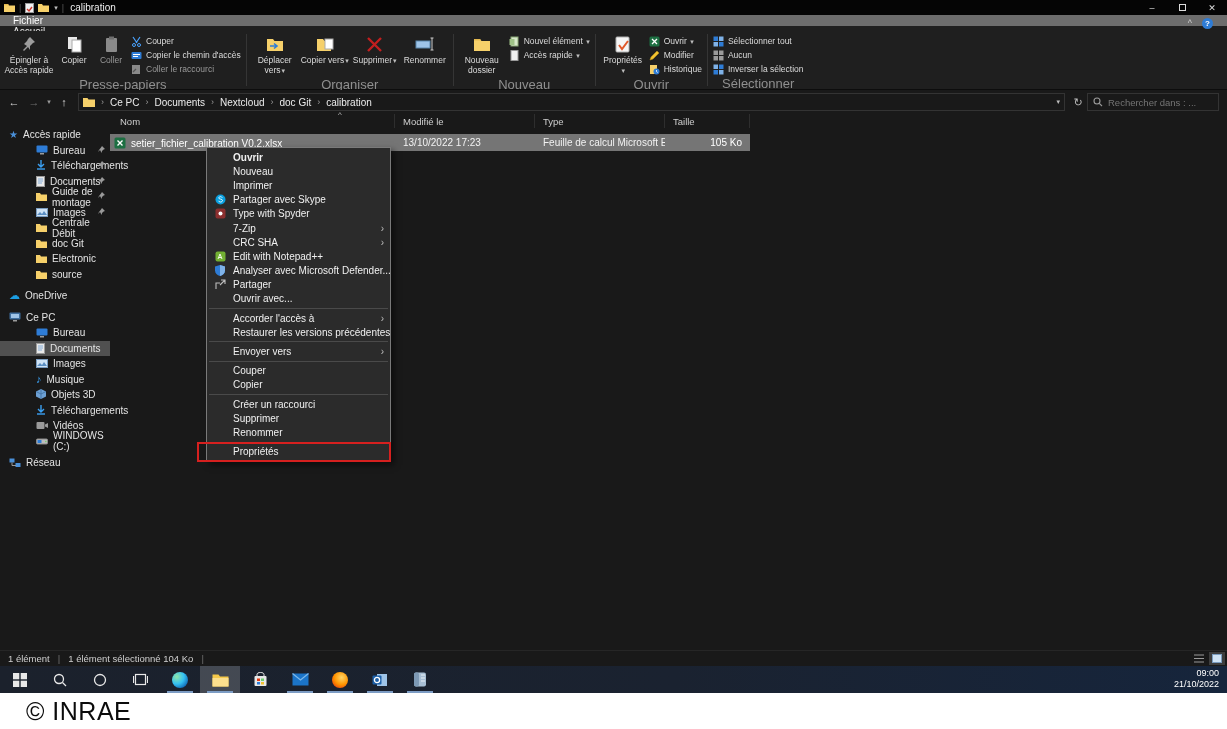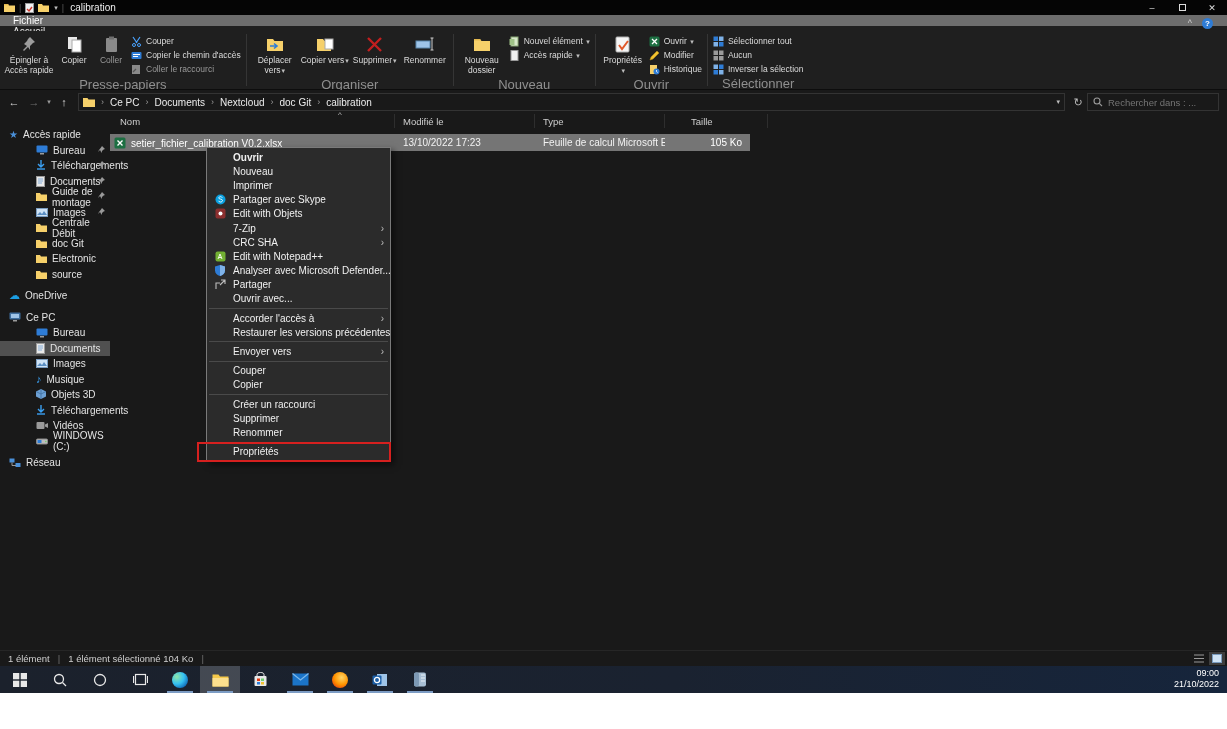--- a/index.html
+++ b/index.html
@@ -64,21 +64,21 @@
   .star { color:#4a90d9; font-size:10px; }
   .cloud { color:#1b9de2; font-size:11px; line-height:1; }
   .note { color:#3aa0f3; font-size:11px; line-height:1; }
 
   .filearea { position:absolute; left:110px; top:0; right:0; bottom:0; }
   .cols { display:flex; height:20px; align-items:flex-start; font-size:9.5px; color:#cfcfcf; }
   .col { height:14px; display:flex; align-items:center; padding-left:8px; border-right:1px solid #2e2e2e; position:relative; }
   .col-nom { width:285px; padding-left:10px; }
   .col-mod { width:140px; }
   .col-type { width:130px; }
-  .col-size { width:85px;margin-left:18px; }
+  .col-size { width:85px; }
   .sort-ind { position:absolute; left:228px; top:-4px; font-size:8px; color:#bdbdbd; }
   .frow { display:flex; height:17px; align-items:center; width:640px; background:#757575; color:#fff; font-size:10px; }
   .fcell { padding-left:8px; display:flex; align-items:flex-end; gap:5px; overflow:hidden; white-space:nowrap; }
   .fc-nom { width:285px; padding-left:4px; }
   .fc-mod { width:140px; color:#f2f2f2; }
   .fc-type { width:130px; color:#f2f2f2; }
   .fc-size { width:85px; justify-content:flex-end; padding-right:8px; }
 
   
   .ctx { position:absolute; left:206px; top:147px; width:185px; background:#2b2b2b; border:1px solid #7a7a7a; padding:2px 0; box-shadow:3px 3px 6px rgba(0,0,0,.5); font-size:10px; color:#f0f0f0; }
@@ -689,21 +689,21 @@
         </div>
       <div class="mi">
           <span class="mico">
             <span>
               <svg width="11" height="11" viewBox="0 0 11 11">
                 <rect x="0.5" y="0.5" width="10" height="10" rx="2" fill="#8b2f2f"></rect>
                 <circle cx="5.5" cy="5.5" r="2" fill="#fff"></circle>
               </svg>
             </span>
           </span>
-          <span class="mlabel">Edit with Objets</span>
+          <span class="mlabel">Type with Spyder</span>
         </div>
       <div class="mi">
           <span class="mico"></span>
           <span class="mlabel">7-Zip</span>
           <span class="subarrow">›</span>
         </div>
       <div class="mi">
           <span class="mico"></span>
           <span class="mlabel">CRC SHA</span>
           <span class="subarrow">›</span>
@@ -893,13 +893,16 @@
           </svg>
         </span>
         <span class="trun"></span>
       </div>
     <div class="tclock">
       <div>09:00</div>
       <div>21/10/2022</div>
     </div>
   </div>
 
+  <div class="footer">
+    <span class="copyright">© INRAE</span>
+  </div>
 </div>
 
 </body></html>

